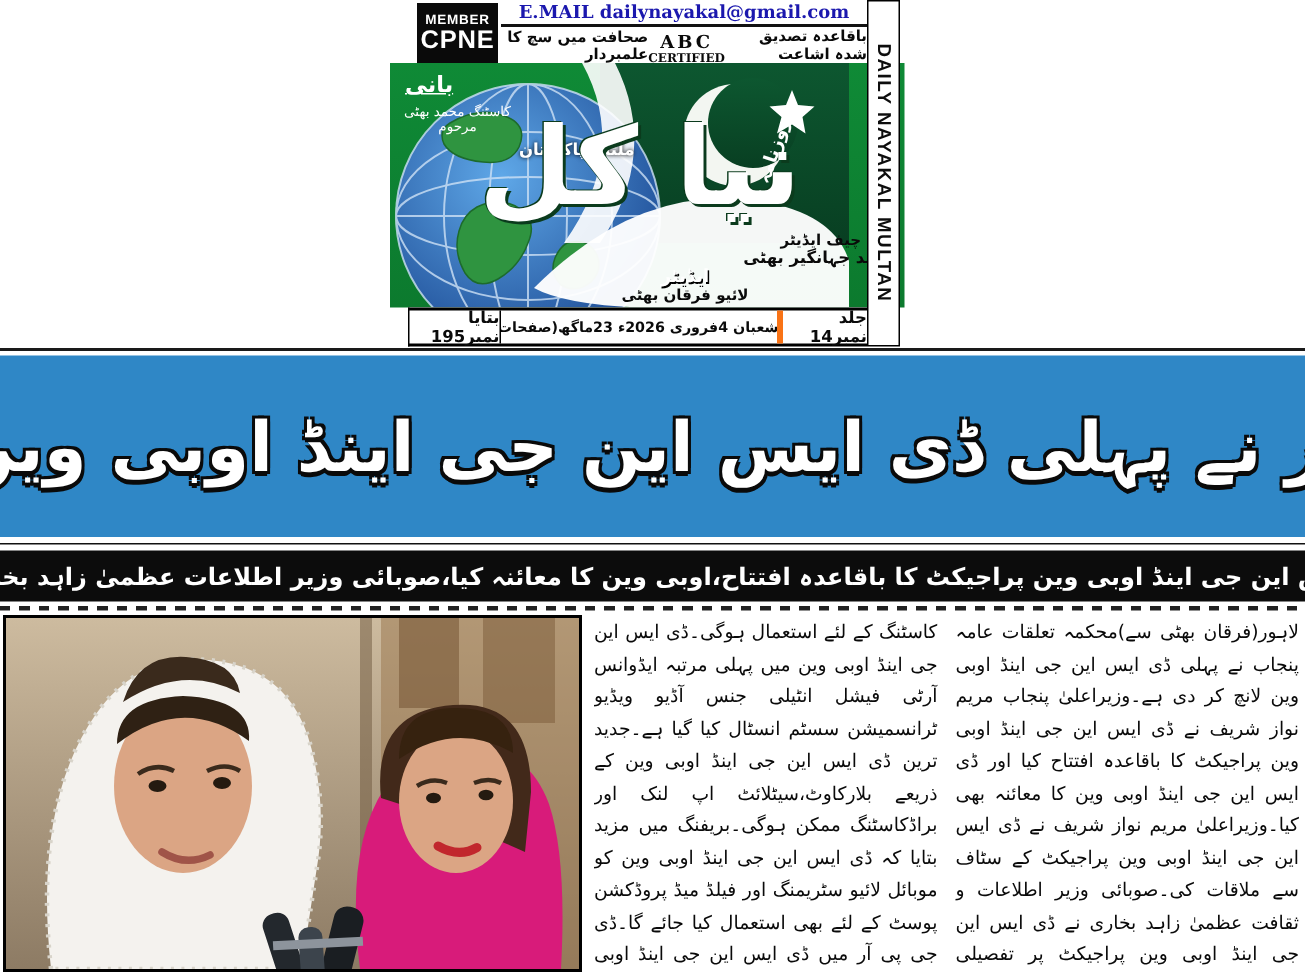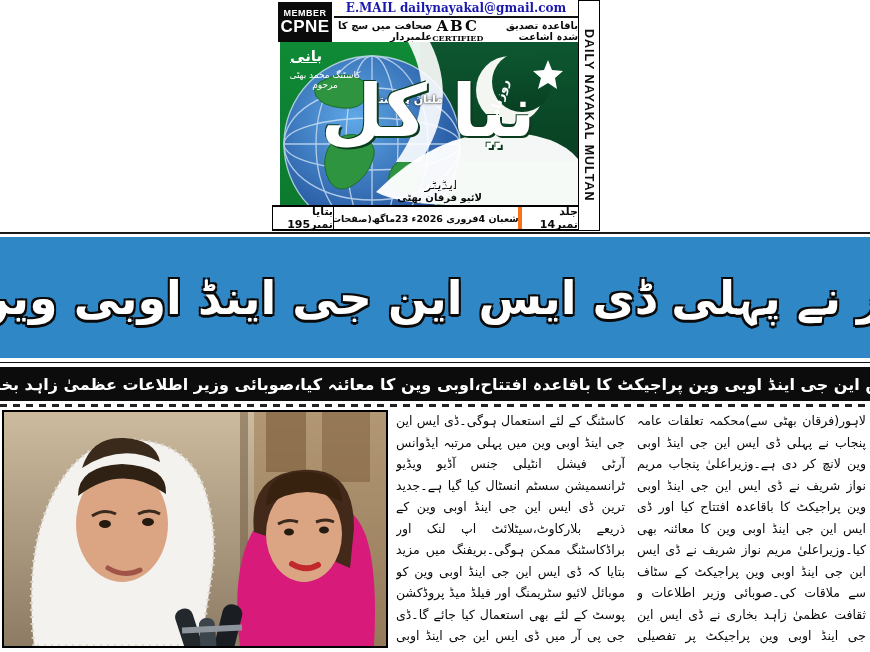--- a/index.html
+++ b/index.html
@@ -12,24 +12,24 @@
   
   #member-box{position:absolute;left:278px;top:2px;width:54px;height:40px;background:#0a0a0a;
     color:#fff;display:flex;flex-direction:column;align-items:center;justify-content:center;line-height:1;}
   #member-box .l1{font-size:9px;font-weight:bold;letter-spacing:.5px;}
   #member-box .l2{font-size:17px;font-weight:bold;letter-spacing:.5px;}
   #email-bar{position:absolute;left:334px;top:0;width:244px;height:16px;display:flex;align-items:center;justify-content:center;
     color:#1b18ae;font-family:"DejaVu Serif",serif;font-weight:bold;font-size:12px;border-bottom:2px solid #111;}
   #slogan-row{position:absolute;left:334px;top:18px;width:244px;height:24px;display:flex;align-items:flex-end;justify-content:space-between;}
   .slogan{font-size:10px;font-weight:bold;color:#0a0a0a;}
   #abc-box{display:flex;flex-direction:column;align-items:center;line-height:1;color:#0a0a0a;font-family:"DejaVu Serif",serif;}
-  #abc-box .a1{font-size:15px;font-weight:bold;letter-spacing:2px;}
+  #abc-box .a1{font-size:12px;font-weight:bold;letter-spacing:2px;}
   #abc-box .a2{font-size:8px;font-weight:bold;}
 
-  #masthead-art{position:absolute;left:280px;top:42px;width:306px;height:163px;
+  #masthead-art{position:absolute;left:260px;top:42px;width:343px;height:163px;
     background:linear-gradient(180deg,#0f8a36,#0c7a2e);overflow:hidden;}
   #masthead-art svg{position:absolute;left:0;top:0;}
   .art-text{position:absolute;color:#fff;line-height:1.15;text-align:center;}
   #founder-label{left:10px;top:6px;font-size:15px;font-weight:bold;text-decoration:underline;}
   #founder-name{left:2px;top:28px;font-size:9px;width:86px;}
   #globe-label{left:86px;top:52px;font-size:11px;font-weight:bold;text-shadow:0 0 3px #000;}
   #logo-title{left:0;right:10px;top:28px;font-size:72px;font-weight:bold;color:#fff;
     text-shadow:2px 2px 0 #0b3b1d,-1px -1px 0 #0b3b1d;text-align:center;}
   #daily-label{right:64px;top:52px;font-size:12px;font-weight:bold;transform:rotate(-72deg);transform-origin:center;}
   #chief-editor{right:4px;bottom:26px;color:#0a0a0a;font-size:10px;font-weight:bold;}
@@ -130,20 +130,24 @@
       </g>
 
       <path d="M96 150 q70 -70 150 -58 q50 8 60 40 l0 31 l-140 0 q-50 -2 -70 -13z" fill="#ffffff" opacity="0.96"></path>
       <path d="M150 0 q30 60 -10 120 l-24 0 q44 -62 12 -120z" fill="#ffffff" opacity="0.9"></path>
     </svg>
     <div class="art-text urdu" id="founder-label">بانی</div>
     <div class="art-text urdu" id="founder-name">کاسٹنگ محمد بھٹی مرحوم</div>
     <div class="art-text urdu" id="globe-label">ملتان پاکستان</div>
     <div class="art-text urdu" id="logo-title">نیا کل</div>
     <div class="art-text urdu" id="daily-label">روزنامہ</div>
+    <div class="art-text urdu" id="chief-editor">
+      <div>چیف ایڈیٹر</div>
+      <div class="name">محمد جہانگیر بھٹی</div>
+    </div>
     <div class="art-text urdu" id="editor-blk">
       <div class="lbl">ایڈیٹر</div>
       <div>لائیو فرقان بھٹی</div>
     </div>
   </div>
 
   <div id="vertical-strip">
     <span>DAILY NAYAKAL MULTAN</span>
   </div>
 

